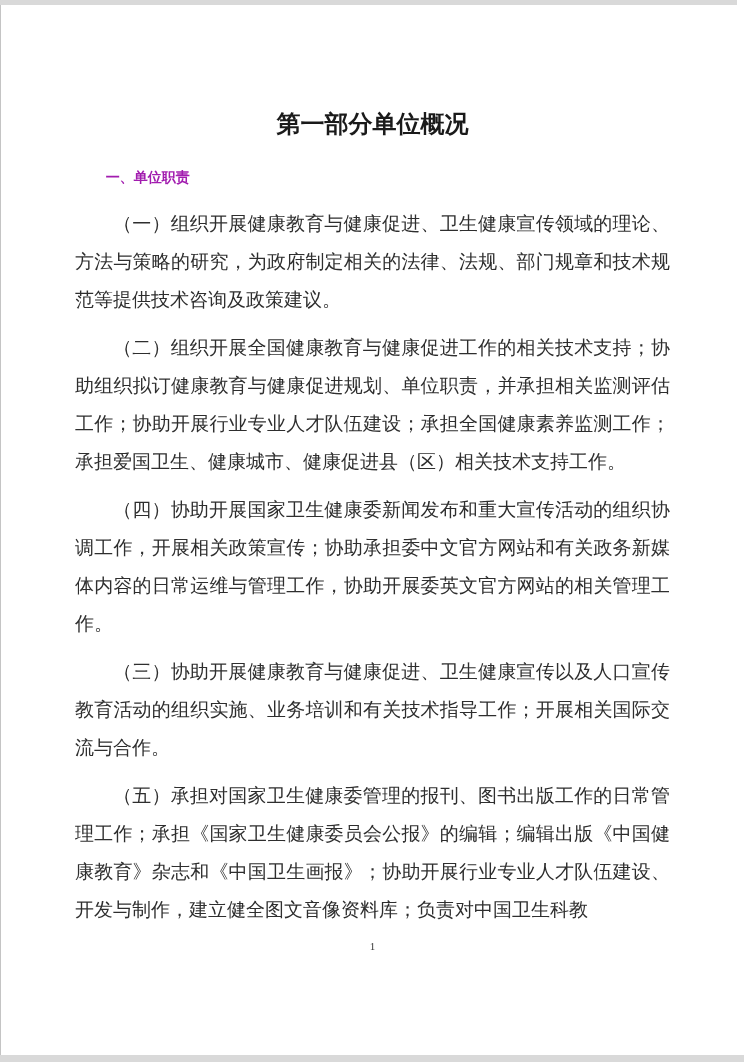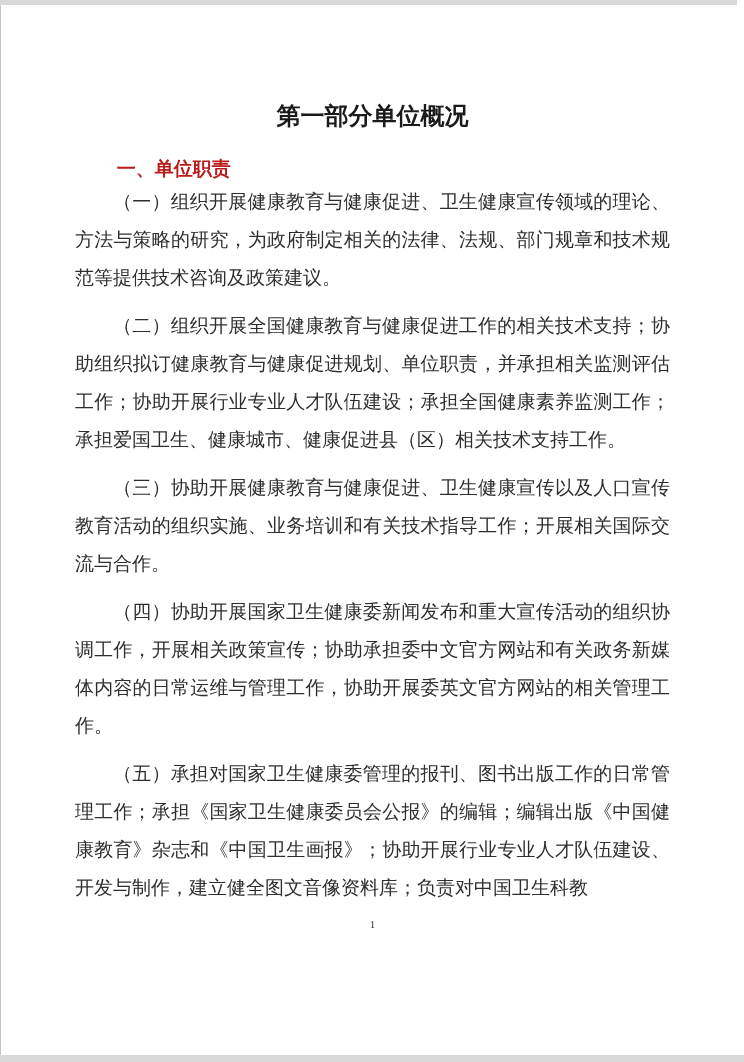--- a/index.html
+++ b/index.html
@@ -32,44 +32,44 @@
   .left-edge-line {
     position: absolute;
     top: 5px; left: 0;
     width: 1px; height: 1050px;
     background: #c4c4c4;
   }
   .doc-page {
     position: absolute;
     top: 0; left: 0;
     width: 744px; height: 772px;
-    padding: 4px 74px 0 75px;
+    padding: 12px 74px 0 75px;
     background: transparent;
   }
   .doc-title {
     margin: 95px 0 0 0;
     font-family: "Liberation Sans", "DejaVu Sans", sans-serif;
     font-weight: 700;
     font-size: 24px;
     line-height: 34px;
     letter-spacing: 0px;
     text-align: center;
     color: #1a1a1a;
   }
   .section-heading {
     margin: 22px 0 0 0;
     font-family: "Liberation Sans", "DejaVu Sans", sans-serif;
     font-weight: 700;
-    font-size: 19px;
+    font-size: 14px;
     line-height: 28px;
     text-indent: 2.2em;
-    color: #b91c1c;
+    color: #a21caf;
   }
   .doc-body {
-    margin-top: 0;
+    margin-top: 14px;
   }
   .doc-body p {
     margin: 0 0 10px 0;
     font-size: 19px;
     line-height: 38px;
     text-indent: 2em;
     text-align: justify;
     color: #2e2e2e;
   }
   .page-number {
@@ -87,21 +87,21 @@
 <div class="left-edge-line"></div>
 
 <div class="doc-page">
   <h1 class="doc-title">第一部分单位概况</h1>
 
   <h2 class="section-heading">一、单位职责</h2>
 
   <div class="doc-body">
     <p>（一）组织开展健康教育与健康促进、卫生健康宣传领域的理论、方法与策略的研究，为政府制定相关的法律、法规、部门规章和技术规范等提供技术咨询及政策建议。</p>
     <p>（二）组织开展全国健康教育与健康促进工作的相关技术支持；协助组织拟订健康教育与健康促进规划、单位职责，并承担相关监测评估工作；协助开展行业专业人才队伍建设；承担全国健康素养监测工作；承担爱国卫生、健康城市、健康促进县（区）相关技术支持工作。</p>
+    <p>（四）协助开展国家卫生健康委新闻发布和重大宣传活动的组织协调工作，开展相关政策宣传；协助承担委中文官方网站和有关政务新媒体内容的日常运维与管理工作，协助开展委英文官方网站的相关管理工作。</p>
     <p>（三）协助开展健康教育与健康促进、卫生健康宣传以及人口宣传教育活动的组织实施、业务培训和有关技术指导工作；开展相关国际交流与合作。</p>
-    <p>（四）协助开展国家卫生健康委新闻发布和重大宣传活动的组织协调工作，开展相关政策宣传；协助承担委中文官方网站和有关政务新媒体内容的日常运维与管理工作，协助开展委英文官方网站的相关管理工作。</p>
     <p>（五）承担对国家卫生健康委管理的报刊、图书出版工作的日常管理工作；承担《国家卫生健康委员会公报》的编辑；编辑出版《中国健康教育》杂志和《中国卫生画报》；协助开展行业专业人才队伍建设、开发与制作，建立健全图文音像资料库；负责对中国卫生科教</p>
   </div>
 
   <div class="page-number">1</div>
 </div>
 
 <div class="bottom-edge-bar"></div>
 
 </body></html>

